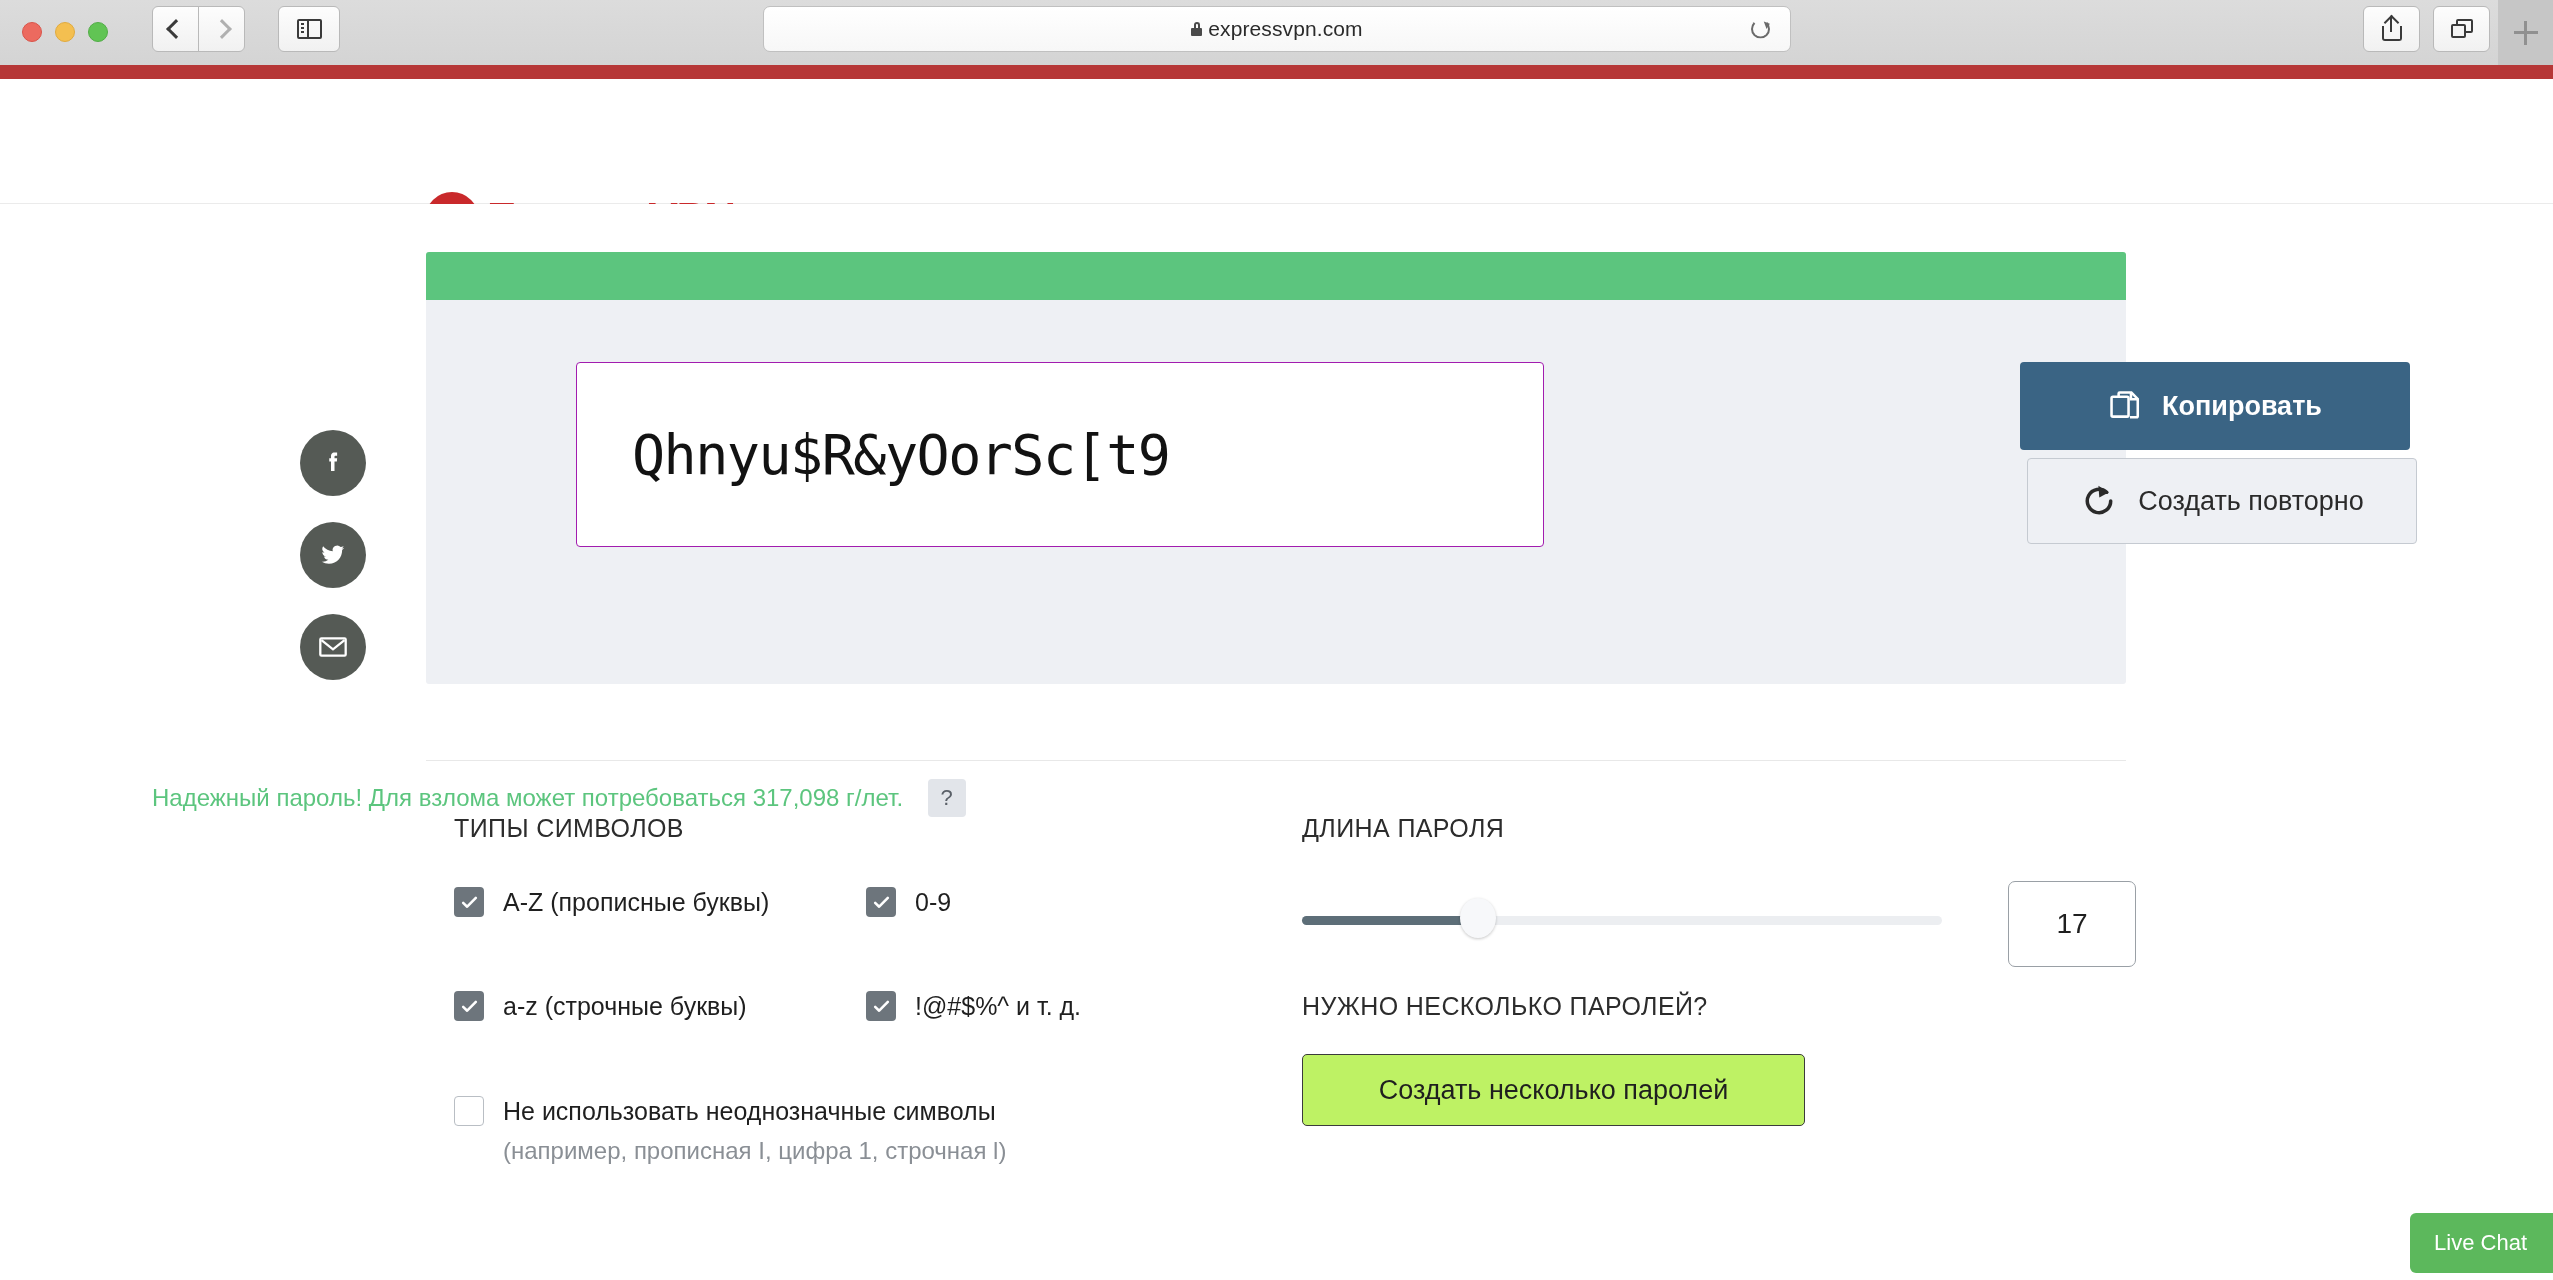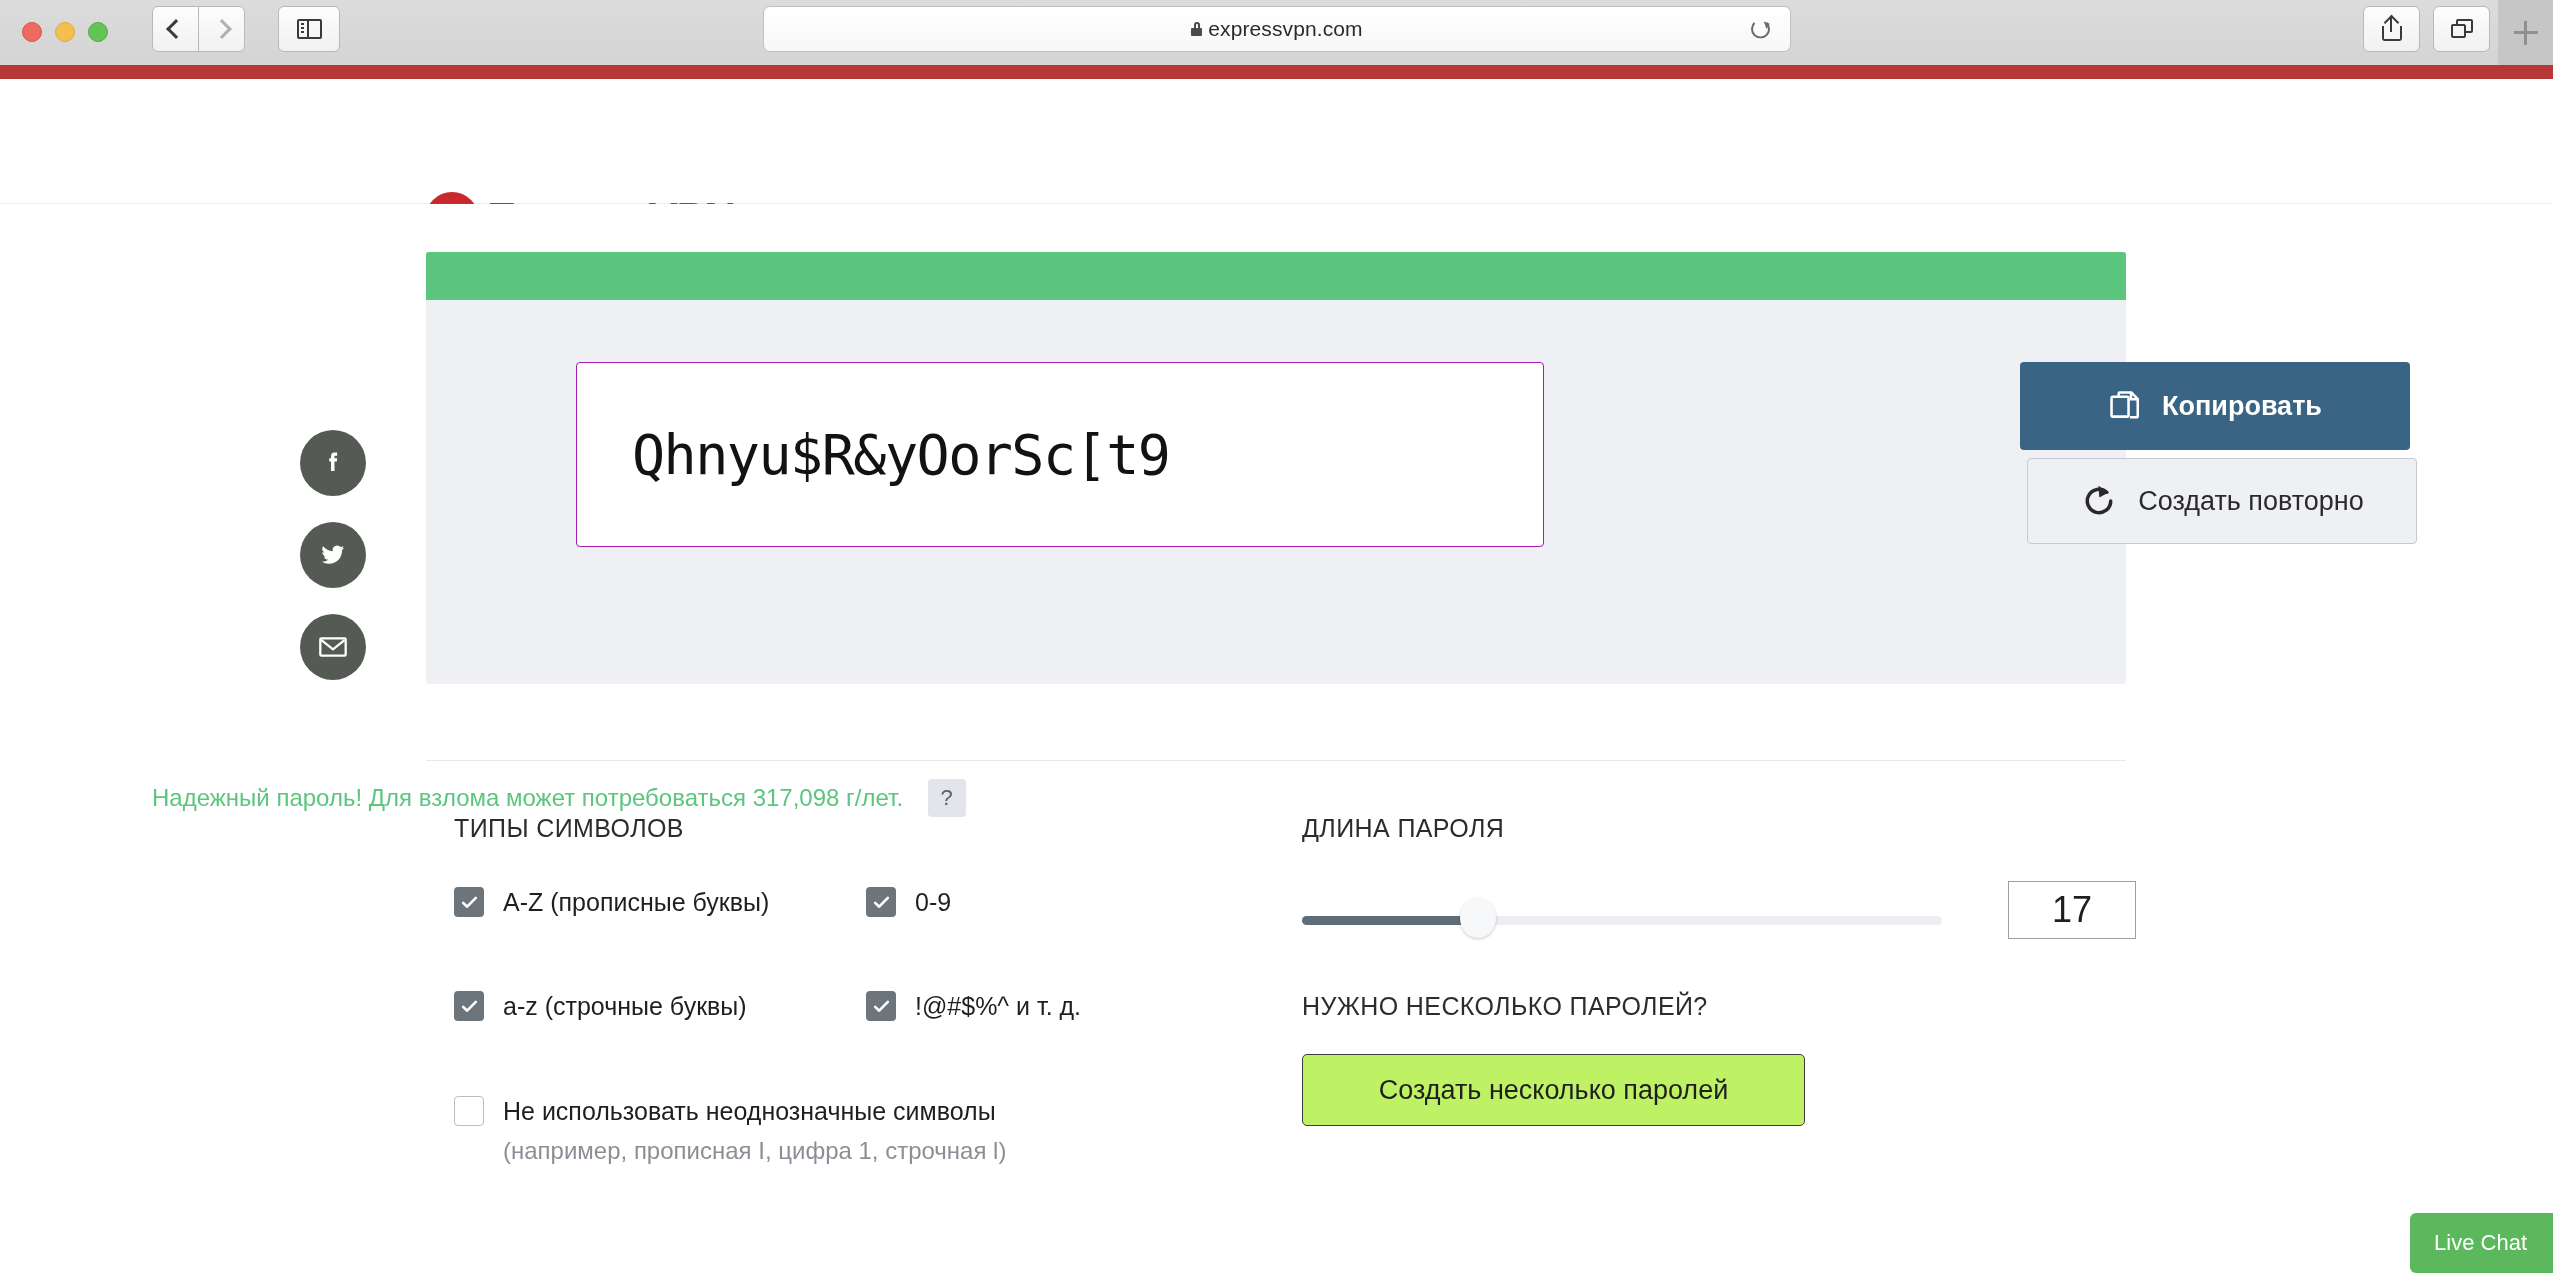--- a/index.html
+++ b/index.html
@@ -196,24 +196,24 @@
   .cb-hint  { font-size: 24px; color: #8a8f95; position:absolute; }
 
   .slider-wrap { position:absolute; left:0; top: 84px; width: 640px; height: 40px; }
   .slider-track { position:absolute; left:0; top: 18px; width: 640px; height: 9px; background:#eceef1; border-radius: 5px; }
   .slider-fill  { position:absolute; left:0; top: 18px; width: 172px; height: 9px; background:#5d6e78; border-radius: 5px 0 0 5px; }
   .slider-thumb {
     position:absolute; left: 158px; top: 0; width: 36px; height: 40px;
     background:#f7f8fa; border-radius: 50%; box-shadow: 0 1px 3px rgba(0,0,0,.22); cursor:pointer;
   }
   .len-box {
-    position:absolute; left: 706px; top: 67px; width: 128px; height: 58px;
-    background:#ffffff; border: 1px solid #9aa0a6; border-radius: 0;
+    position:absolute; left: 706px; top: 67px; width: 128px; height: 86px;
+    background:#ffffff; border: 1px solid #9aa0a6; border-radius: 7px;
     display:flex; align-items:center; justify-content:center;
-    font-size: 36px; color:#1f1f1f;
+    font-size: 28px; color:#1f1f1f;
   }
 
   .multi-title { position:absolute; left:0; top: 178px; font-size: 25px; color:#2c2c2c; letter-spacing: 0.4px; }
   .btn-multi {
     position:absolute; left:0; top: 240px; width: 503px; height: 72px;
     background:#bef264; border: 1px solid #3b3b3b; border-radius: 5px;
     font-family: "Liberation Sans", sans-serif;
     font-size: 27px; color:#1f1f1f; cursor:pointer;
   }
 

